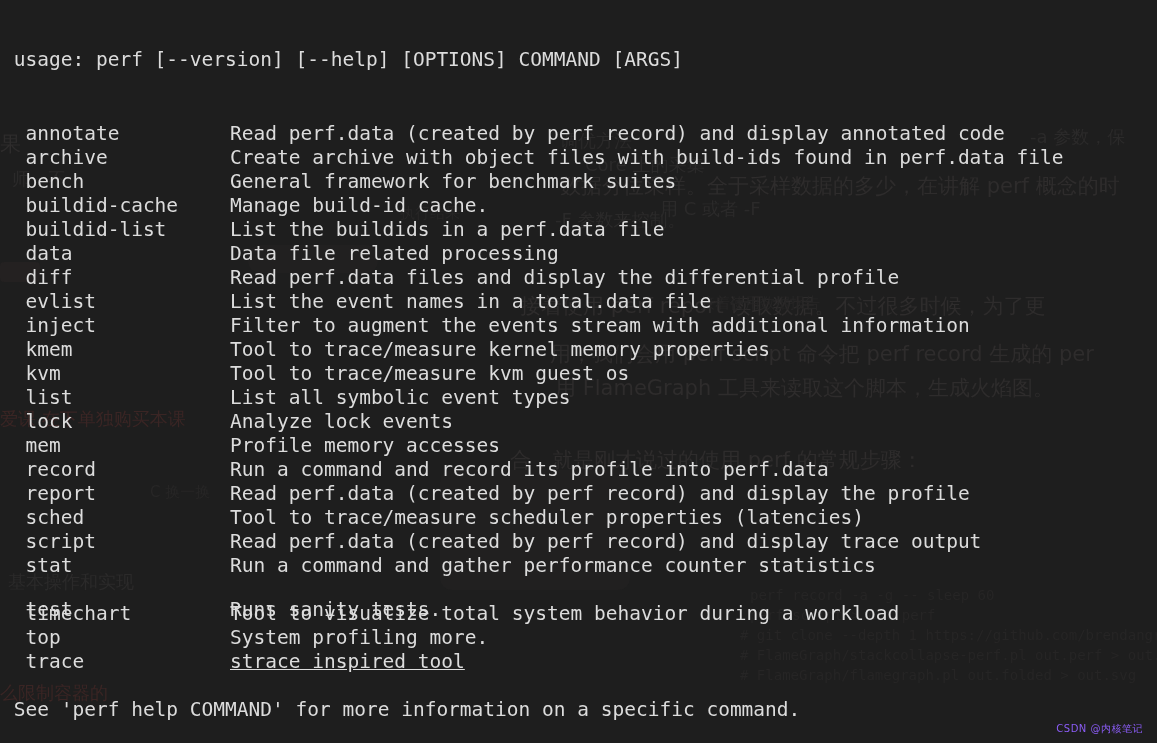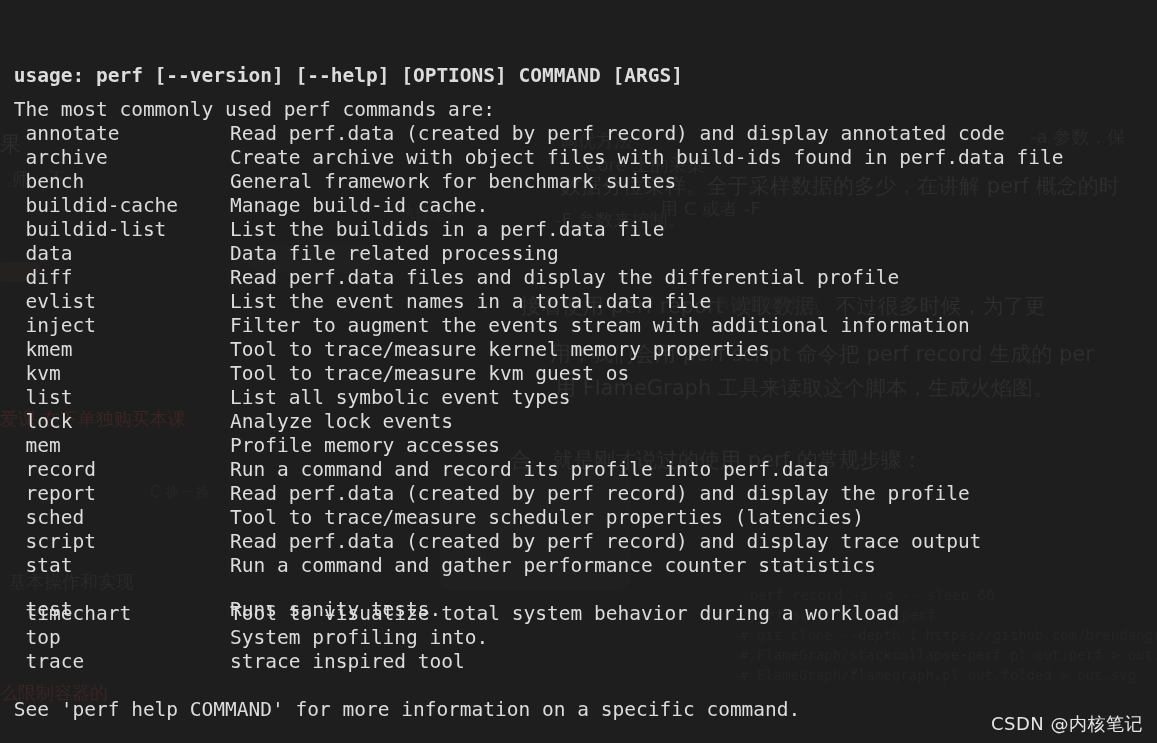--- a/index.html
+++ b/index.html
@@ -81,22 +81,22 @@
   }
   .cmdrow .desc { white-space: pre; }
 
   
   .csdn-watermark {
     position: absolute;
     right: 14px;
     bottom: 7px;
     z-index: 3;
     font-family: "DejaVu Sans", "Liberation Sans", sans-serif;
-    font-size: 18px;
-    color: #e5e5e5;
+    font-size: 10px;
+    color: #8b5cf6;
     letter-spacing: 0.5px;
     white-space: nowrap;
   }
 </style>
 </head>
 <body>
 
 <div id="terminal">
 
   <div class="bleed-layer">
@@ -124,22 +124,21 @@
         <div class="bleed mono-faint" style="left: 750px; top: 588px;">perf record -a -g -- sleep 60</div>
         <div class="bleed mono-faint" style="left: 750px; top: 608px;">perf script &gt; out.perf</div>
         <div class="bleed mono-faint" style="left: 740px; top: 628px;"># git clone --depth 1 https://github.com/brendangregg/FlameGraph</div>
         <div class="bleed mono-faint" style="left: 740px; top: 648px;"># FlameGraph/stackcollapse-perf.pl out.perf &gt; out.folded</div>
         <div class="bleed mono-faint" style="left: 740px; top: 668px;"># FlameGraph/flamegraph.pl out.folded &gt; out.svg</div>
         <div class="bleed cjk-md red-faint" style="left: 0px; top: 684px;">么限制容器的</div>
       </div>
   </div>
 
   <div class="screen">
-    <div class="line" style="top:64px;font-weight:bold;"> usage: perf [--version] [--help] [OPTIONS] COMMAND [ARGS]</div>
-    <div class="line" style="top:98px;"> The most commonly used perf commands are:</div>
+    <div class="line" style="top:48px;"> usage: perf [--version] [--help] [OPTIONS] COMMAND [ARGS]</div>
     <div id="command-list">
         <div class="cmdrow" style="top: 122px;"><span class="cmd">  annotate</span><span class="desc">Read perf.data (created by perf record) and display annotated code</span></div>
         <div class="cmdrow" style="top: 146px;"><span class="cmd">  archive</span><span class="desc">Create archive with object files with build-ids found in perf.data file</span></div>
         <div class="cmdrow" style="top: 170px;"><span class="cmd">  bench</span><span class="desc">General framework for benchmark suites</span></div>
         <div class="cmdrow" style="top: 194px;"><span class="cmd">  buildid-cache</span><span class="desc">Manage build-id cache.</span></div>
         <div class="cmdrow" style="top: 218px;"><span class="cmd">  buildid-list</span><span class="desc">List the buildids in a perf.data file</span></div>
         <div class="cmdrow" style="top: 242px;"><span class="cmd">  data</span><span class="desc">Data file related processing</span></div>
         <div class="cmdrow" style="top: 266px;"><span class="cmd">  diff</span><span class="desc">Read perf.data files and display the differential profile</span></div>
         <div class="cmdrow" style="top: 290px;"><span class="cmd">  evlist</span><span class="desc">List the event names in a total.data file</span></div>
         <div class="cmdrow" style="top: 314px;"><span class="cmd">  inject</span><span class="desc">Filter to augment the events stream with additional information</span></div>
@@ -148,20 +147,20 @@
         <div class="cmdrow" style="top: 386px;"><span class="cmd">  list</span><span class="desc">List all symbolic event types</span></div>
         <div class="cmdrow" style="top: 410px;"><span class="cmd">  lock</span><span class="desc">Analyze lock events</span></div>
         <div class="cmdrow" style="top: 434px;"><span class="cmd">  mem</span><span class="desc">Profile memory accesses</span></div>
         <div class="cmdrow" style="top: 458px;"><span class="cmd">  record</span><span class="desc">Run a command and record its profile into perf.data</span></div>
         <div class="cmdrow" style="top: 482px;"><span class="cmd">  report</span><span class="desc">Read perf.data (created by perf record) and display the profile</span></div>
         <div class="cmdrow" style="top: 506px;"><span class="cmd">  sched</span><span class="desc">Tool to trace/measure scheduler properties (latencies)</span></div>
         <div class="cmdrow" style="top: 530px;"><span class="cmd">  script</span><span class="desc">Read perf.data (created by perf record) and display trace output</span></div>
         <div class="cmdrow" style="top: 554px;"><span class="cmd">  stat</span><span class="desc">Run a command and gather performance counter statistics</span></div>
         <div class="cmdrow" style="top: 578px; margin-top: 20px;"><span class="cmd">  test</span><span class="desc">Runs sanity tests.</span></div>
         <div class="cmdrow" style="top: 602px;"><span class="cmd">  timechart</span><span class="desc">Tool to visualize total system behavior during a workload</span></div>
-        <div class="cmdrow" style="top: 626px;"><span class="cmd">  top</span><span class="desc">System profiling into.</span></div>
-        <div class="cmdrow" style="top: 650px;"><span class="cmd">  trace</span><span class="desc">strace inspired tool</span></div>
+        <div class="cmdrow" style="top: 626px;"><span class="cmd">  top</span><span class="desc">System profiling more.</span></div>
+        <div class="cmdrow" style="top: 650px; text-decoration: underline;"><span class="cmd">  trace</span><span class="desc">strace inspired tool</span></div>
       </div>
     <div class="line" style="top:698px;"> See 'perf help COMMAND' for more information on a specific command.</div>
   </div>
 
   <div class="csdn-watermark">CSDN @内核笔记</div>
 </div>
 
 </body></html>

